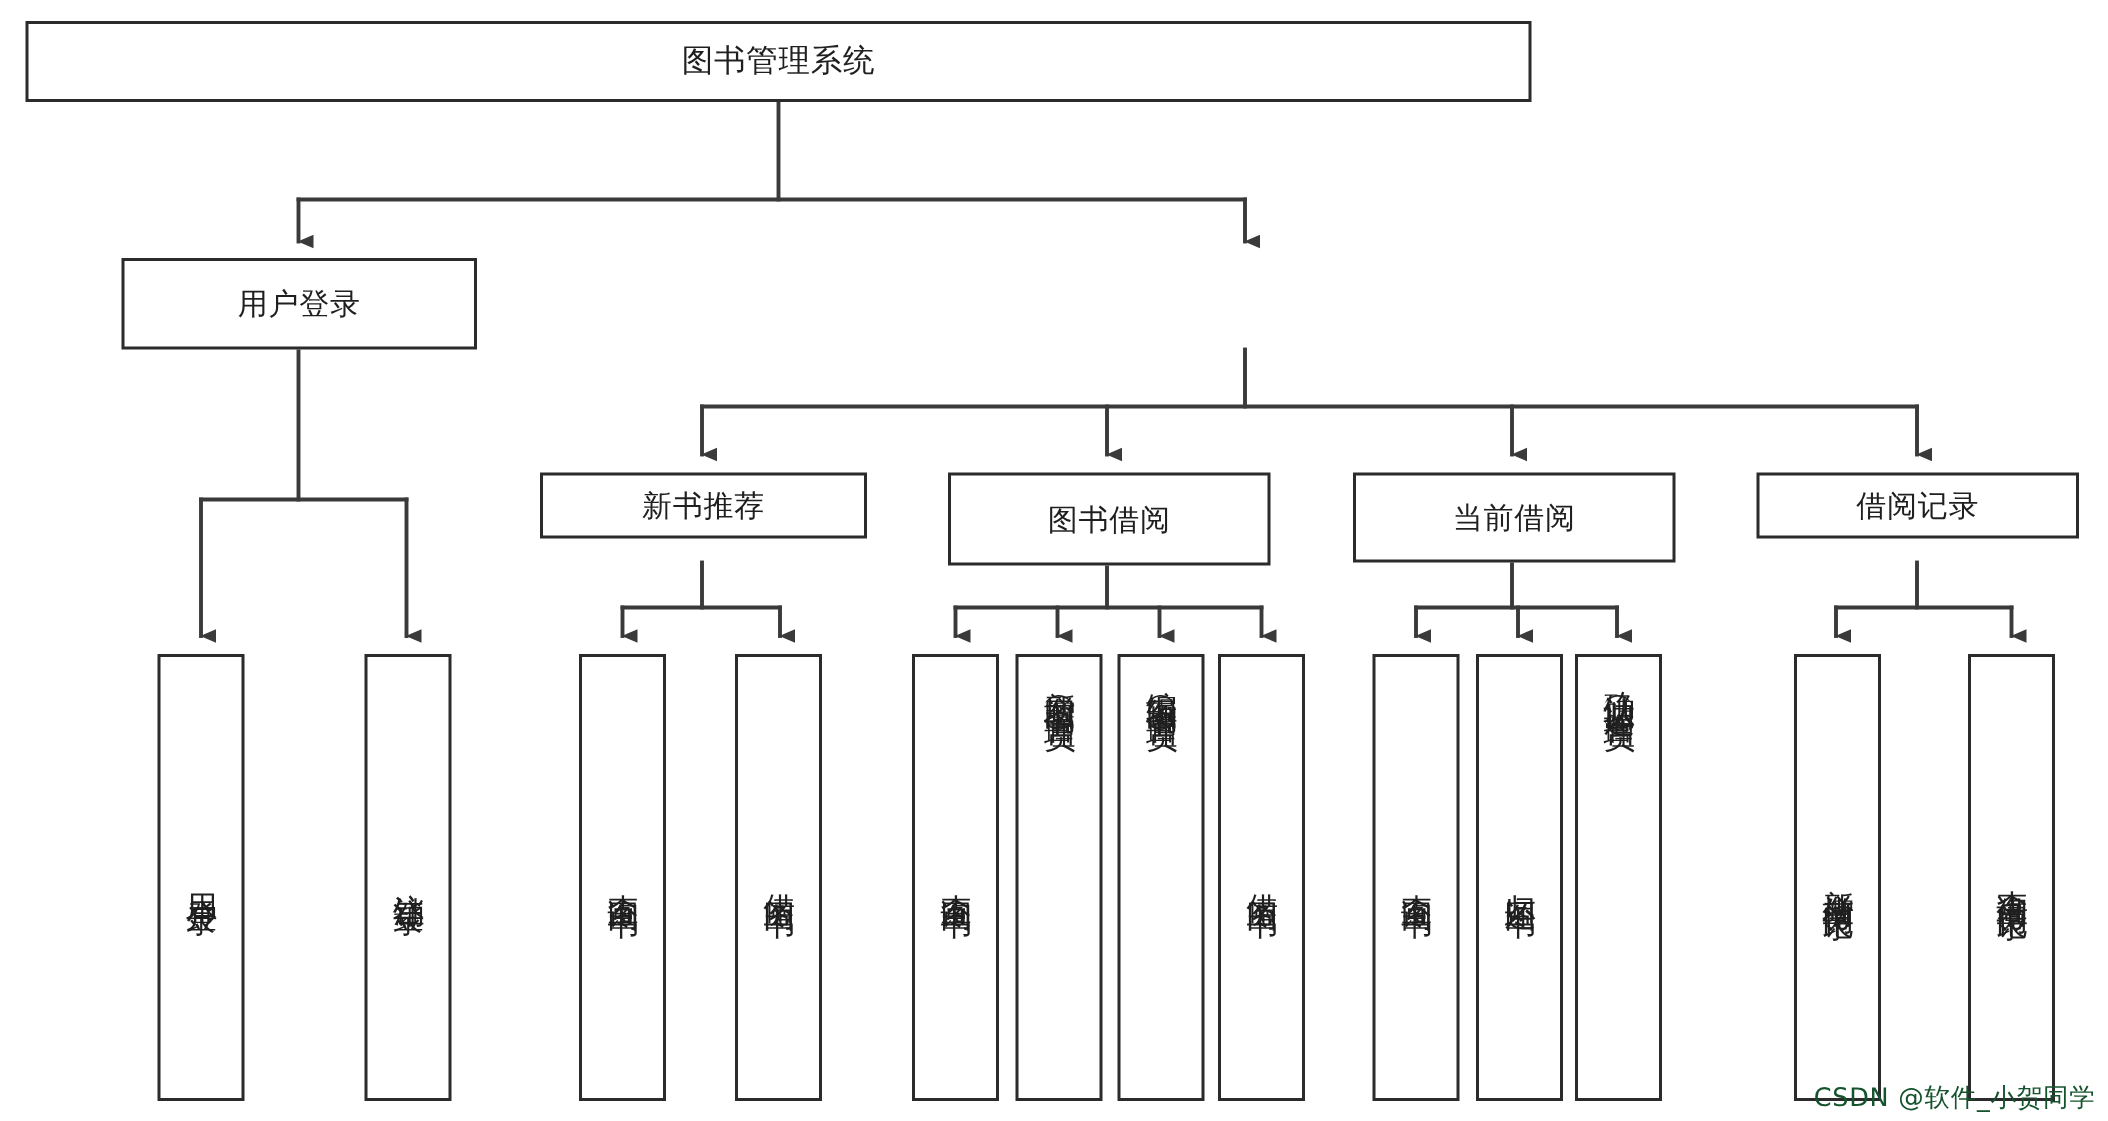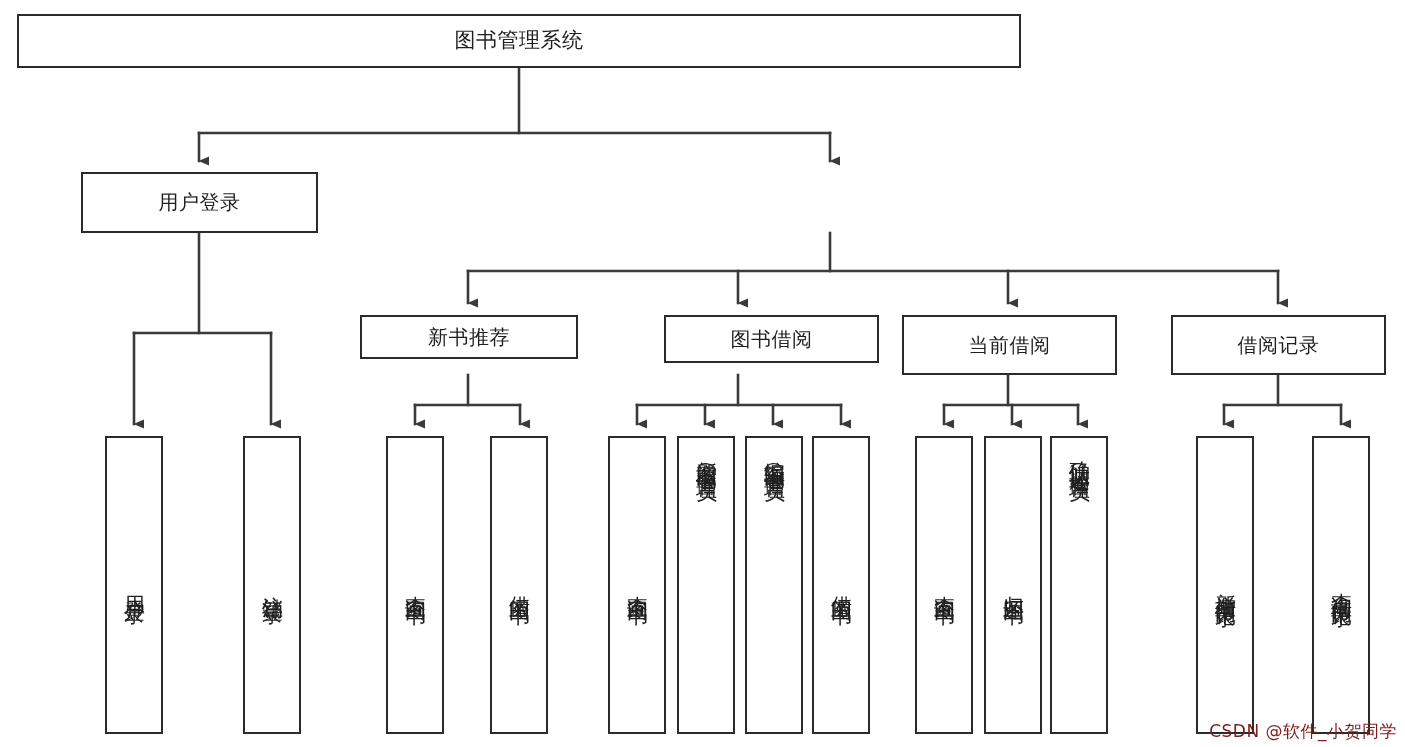--- a/index.html
+++ b/index.html
@@ -59,21 +59,21 @@
     padding-top: 6px;
   }
   .leaf.center-v {
     align-items: center;
     padding-top: 0;
   }
   #watermark {
     position: absolute;
     right: 8px;
     bottom: 4px;
-    color: #7f1d1d;
+    color: #14532d;
     font-size: 17px;
     font-family: "DejaVu Sans", "Liberation Sans", sans-serif;
     letter-spacing: 0.5px;
     white-space: nowrap;
     pointer-events: none;
   }
 </style>
 </head>
 <body>
 
@@ -137,29 +137,29 @@
 
   <div class="node-box lvl1" style="left:81px; top:172px; width:237px; height:61px;">
     <span class="node-label">用户登录</span>
   </div>
 
 
   <div class="node-box lvl2" style="left:360px; top:315px; width:218px; height:44px;">
     <span class="node-label">新书推荐</span>
   </div>
 
-  <div class="node-box lvl2" style="left:632px; top:315px; width:215px; height:48px;margin-left:32px;">
+  <div class="node-box lvl2" style="left:632px; top:315px; width:215px; height:62px;">
     <span class="node-label">图书借阅</span>
   </div>
 
   <div class="node-box lvl2" style="left:902px; top:315px; width:215px; height:60px;">
     <span class="node-label">当前借阅</span>
   </div>
 
-  <div class="node-box lvl2" style="left:1171px; top:315px; width:215px; height:60px;">
+  <div class="node-box lvl2" style="left:1171px; top:315px; width:215px; height:44px;">
     <span class="node-label">借阅记录</span>
   </div>
 
   <div class="node-box leaf center-v" style="left:105px; top:436px; width:58px; height:298px;">
     <span class="node-label">用户登录</span>
   </div>
   <div class="node-box leaf center-v" style="left:243px; top:436px; width:58px; height:298px;">
     <span class="node-label">注销登录</span>
   </div>
 

